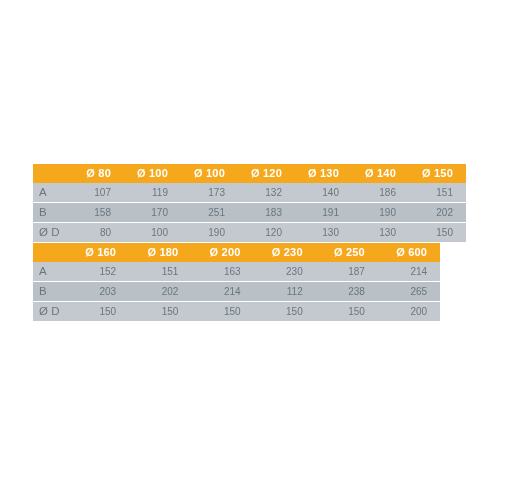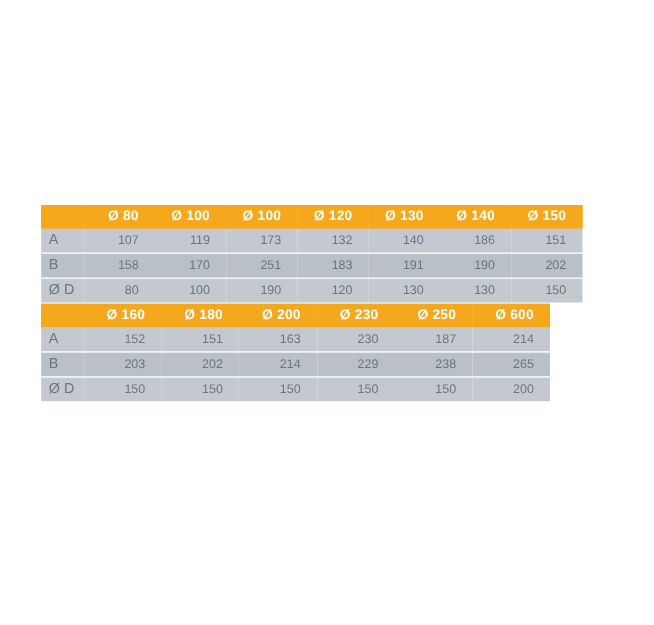--- a/index.html
+++ b/index.html
@@ -192,21 +192,21 @@
         <td>163</td>
         <td>230</td>
         <td>187</td>
         <td>214</td>
       </tr>
       <tr class="row-dark">
         <td class="row-label">B</td>
         <td>203</td>
         <td>202</td>
         <td>214</td>
-        <td>229</td>
+        <td>112</td>
         <td>238</td>
         <td>265</td>
       </tr>
       <tr class="row-light">
         <td class="row-label">Ø D</td>
         <td>150</td>
         <td>150</td>
         <td>150</td>
         <td>150</td>
         <td>150</td>

